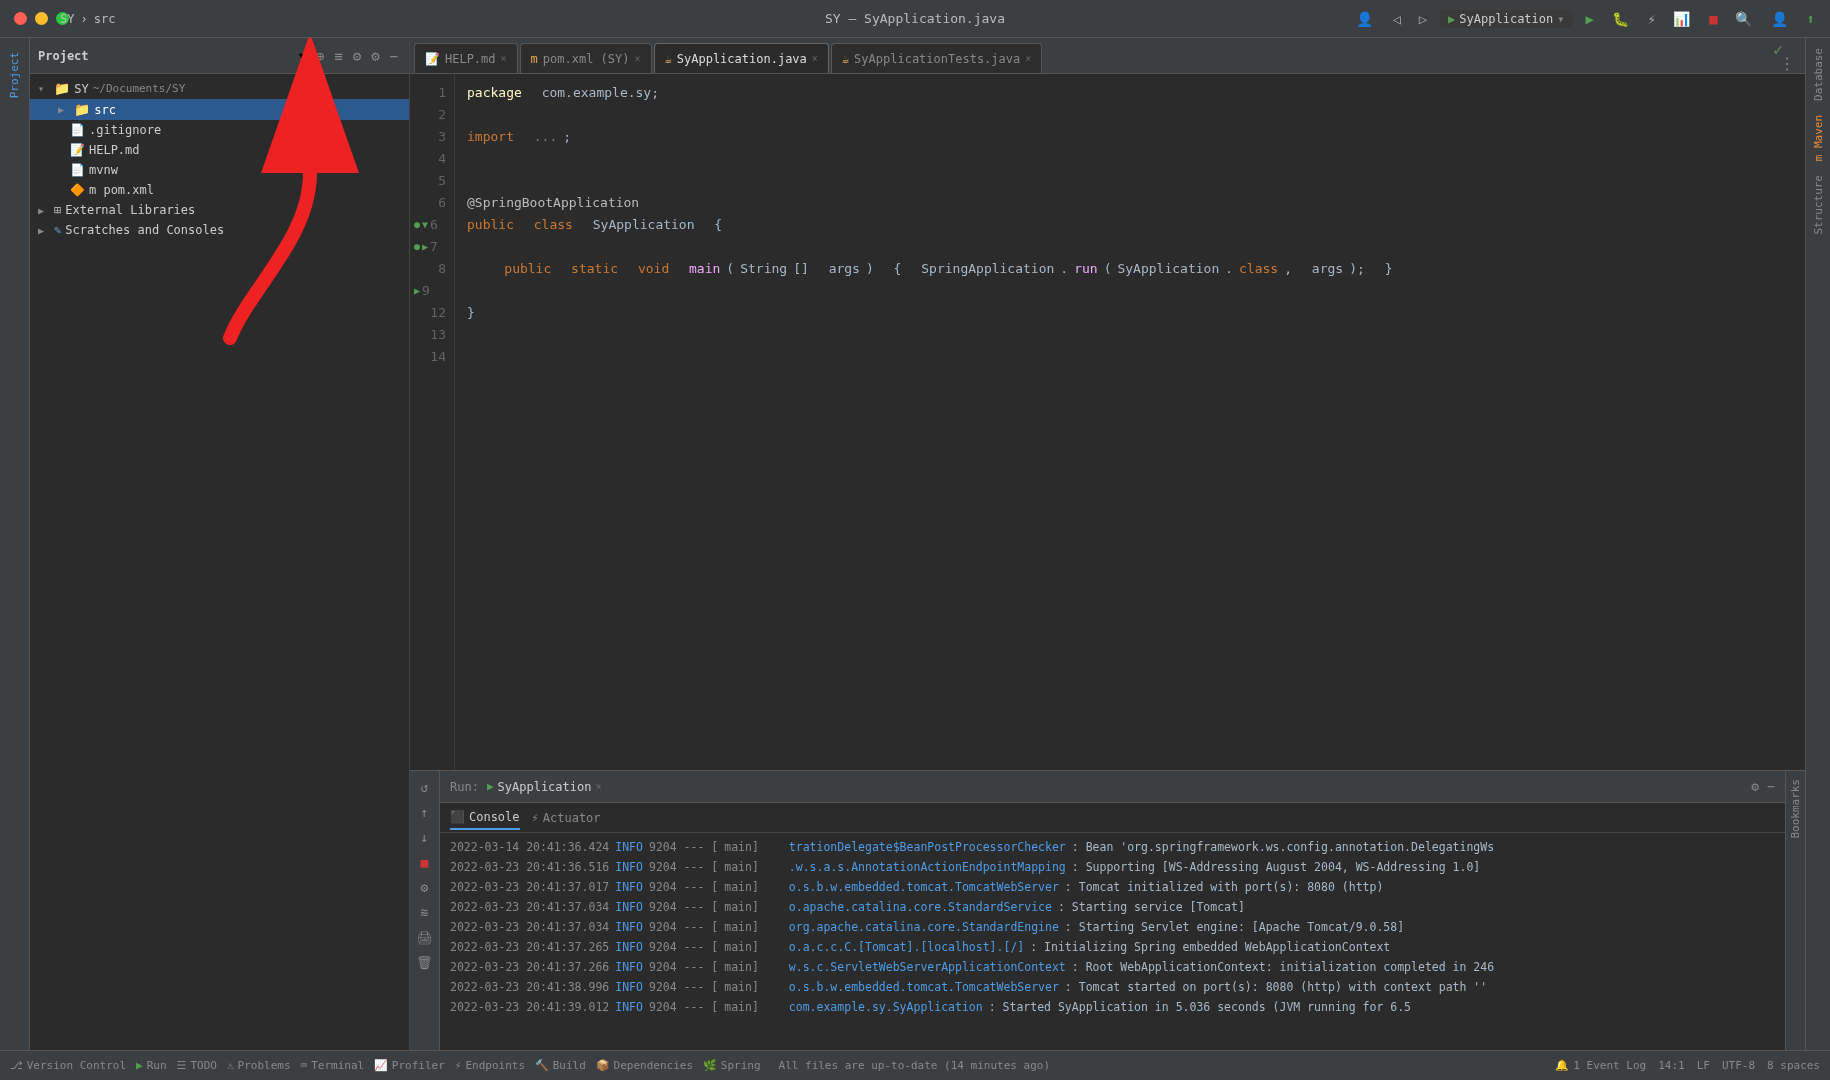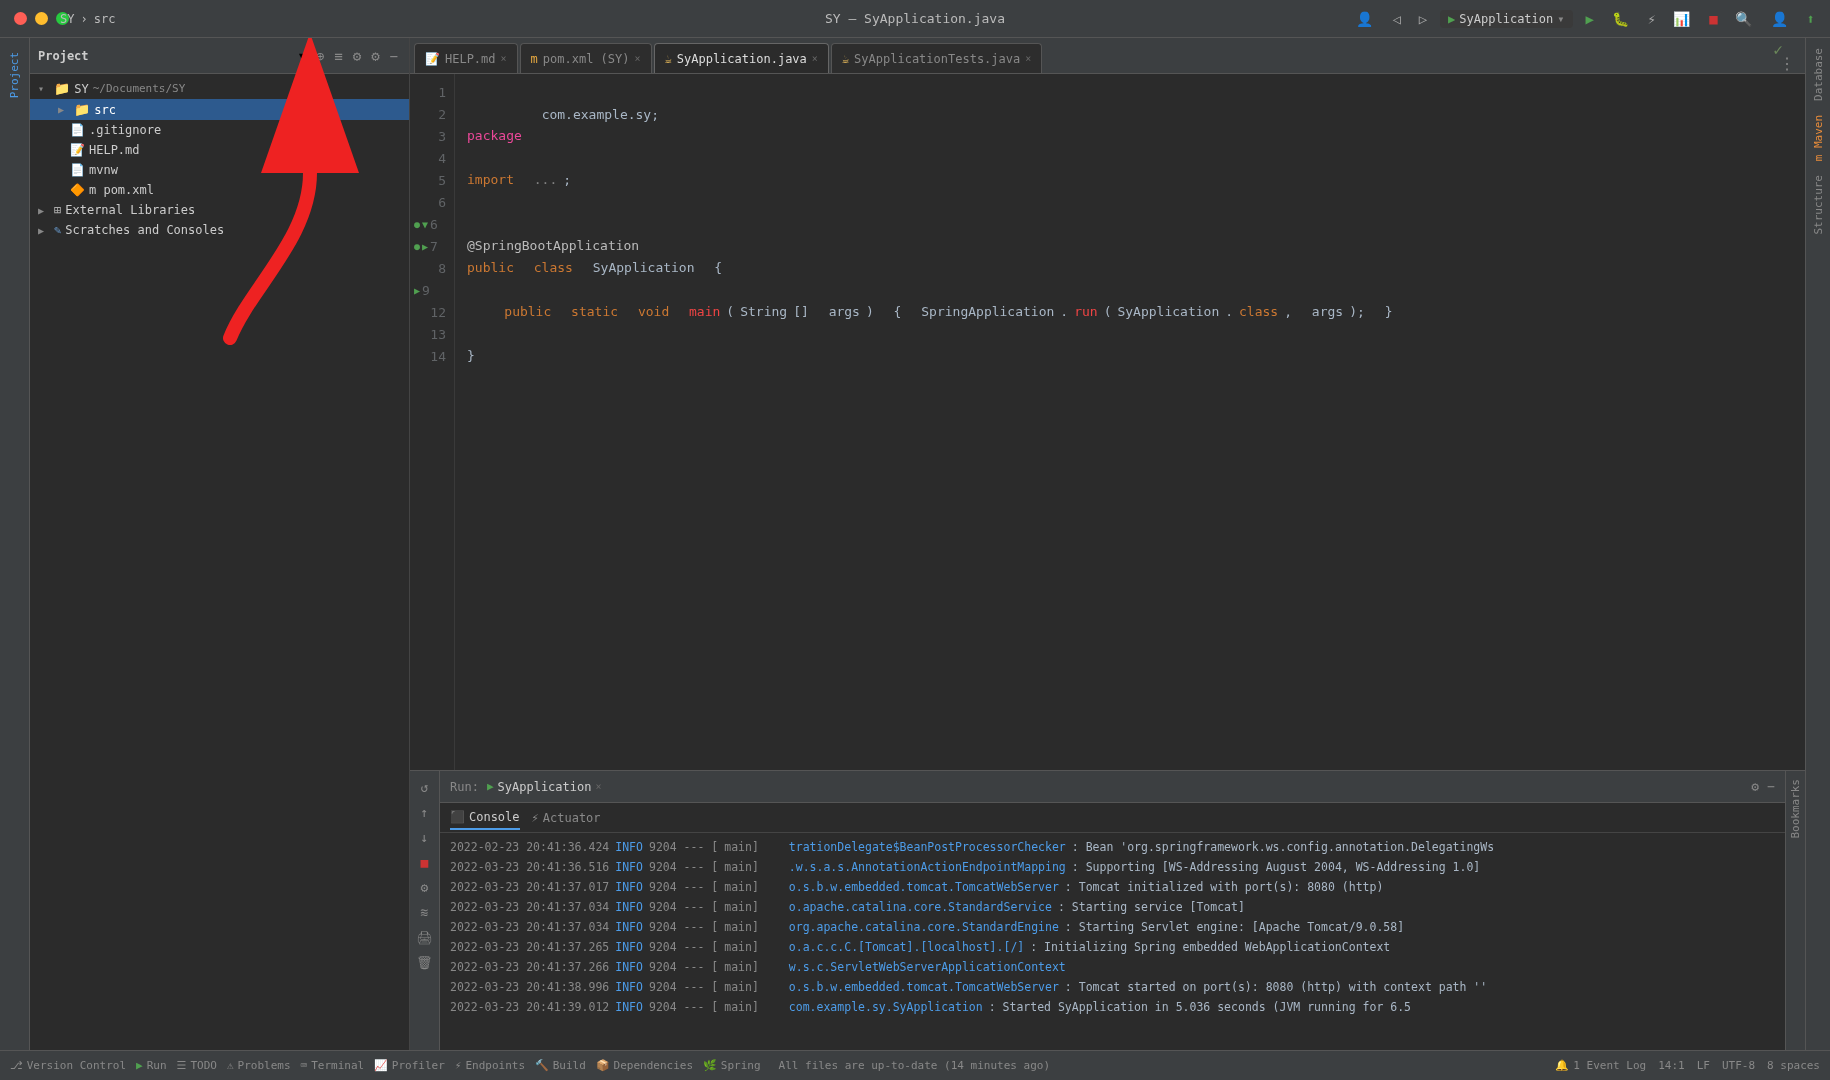--- a/index.html
+++ b/index.html
@@ -185,27 +185,27 @@
     }
     .code-content {
       flex: 1;
       padding: 8px 12px;
       font-size: 13px;
       line-height: 22px;
       color: #a9b7c6;
       overflow: auto;
     }
     .code-line { display: flex; align-items: center; gap: 6px; min-height: 22px; }
-    .kw-package { color: #ec4899; margin-top: 43px; }
+    .kw-package { color: #fef9c3; }
     .kw-import { color: #cc7832; }
     .kw-public { color: #cc7832; }
     .kw-class { color: #cc7832; }
     .kw-static { color: #cc7832; }
     .kw-void { color: #cc7832; }
-    .method-name { color: #ef4444; }
+    .method-name { color: #f0abfc; }
     .comment { color: #808080; }
 
     
     .right-sidebar {
       width: 25px;
       background: #3c3f41;
       border-left: 1px solid #555;
       display: flex;
       flex-direction: column;
       align-items: center;
@@ -574,21 +574,21 @@
                 <span>Console</span>
               </div>
               <div class="btab">
                 <span>⚡</span>
                 <span>Actuator</span>
               </div>
             </div>
 
             <div class="console-content">
               <div class="log-line">
-                <span class="log-date">2022-02-23 20:41:36.424</span>
+                <span class="log-date">2022-03-14 20:41:36.424</span>
                 <span class="log-info">INFO</span>
                 <span class="log-date">9204 --- [</span>
                 <span class="log-date">main]</span>
                 <span class="log-class">trationDelegate$BeanPostProcessorChecker</span>
                 <span class="log-msg">: Bean 'org.springframework.ws.config.annotation.DelegatingWs</span>
               </div>
               <div class="log-line">
                 <span class="log-date">2022-03-23 20:41:36.516</span>
                 <span class="log-info">INFO</span>
                 <span class="log-date">9204 --- [</span>
@@ -627,20 +627,21 @@
                 <span class="log-date">main]</span>
                 <span class="log-class">o.a.c.c.C.[Tomcat].[localhost].[/]</span>
                 <span class="log-msg">: Initializing Spring embedded WebApplicationContext</span>
               </div>
               <div class="log-line">
                 <span class="log-date">2022-03-23 20:41:37.266</span>
                 <span class="log-info">INFO</span>
                 <span class="log-date">9204 --- [</span>
                 <span class="log-date">main]</span>
                 <span class="log-class">w.s.c.ServletWebServerApplicationContext</span>
+                <span class="log-msg">: Root WebApplicationContext: initialization completed in 246</span>
               </div>
               <div class="log-line">
                 <span class="log-date">2022-03-23 20:41:38.996</span>
                 <span class="log-info">INFO</span>
                 <span class="log-date">9204 --- [</span>
                 <span class="log-date">main]</span>
                 <span class="log-class">o.s.b.w.embedded.tomcat.TomcatWebServer</span>
                 <span class="log-msg">: Tomcat started on port(s): 8080 (http) with context path ''</span>
               </div>
               <div class="log-line">

